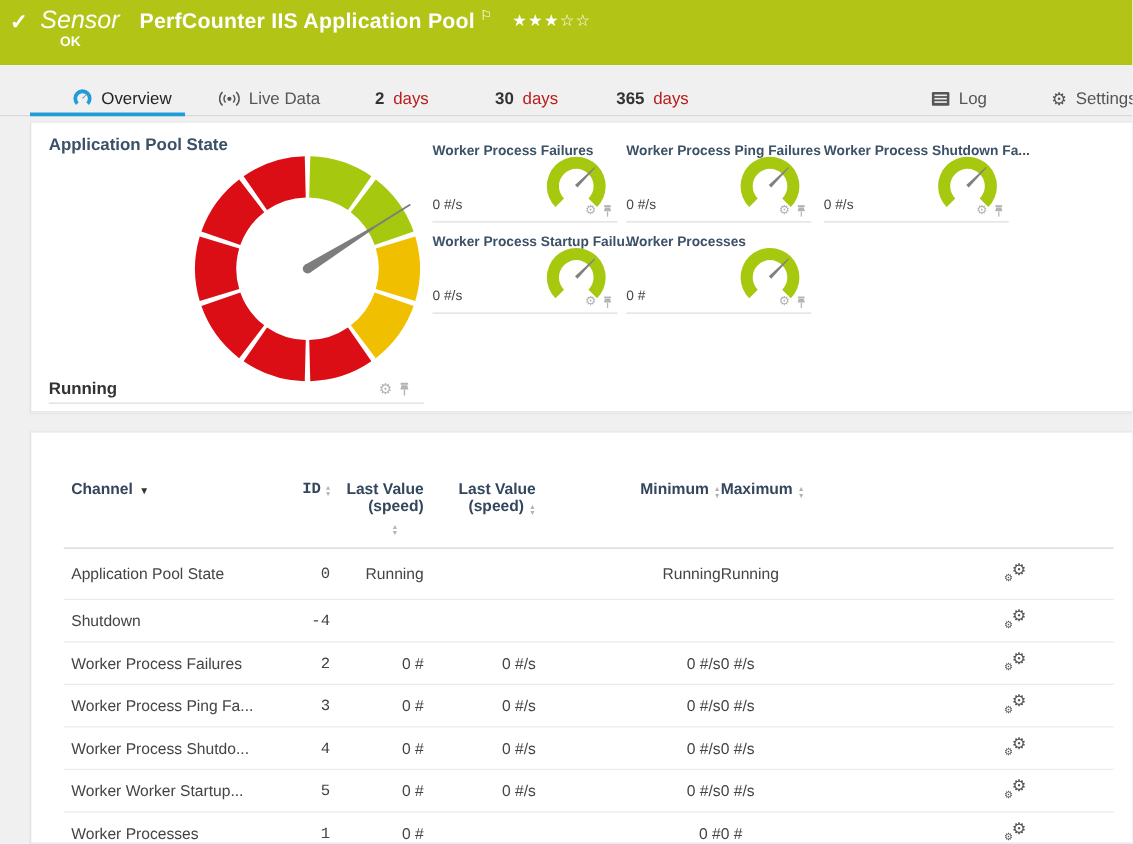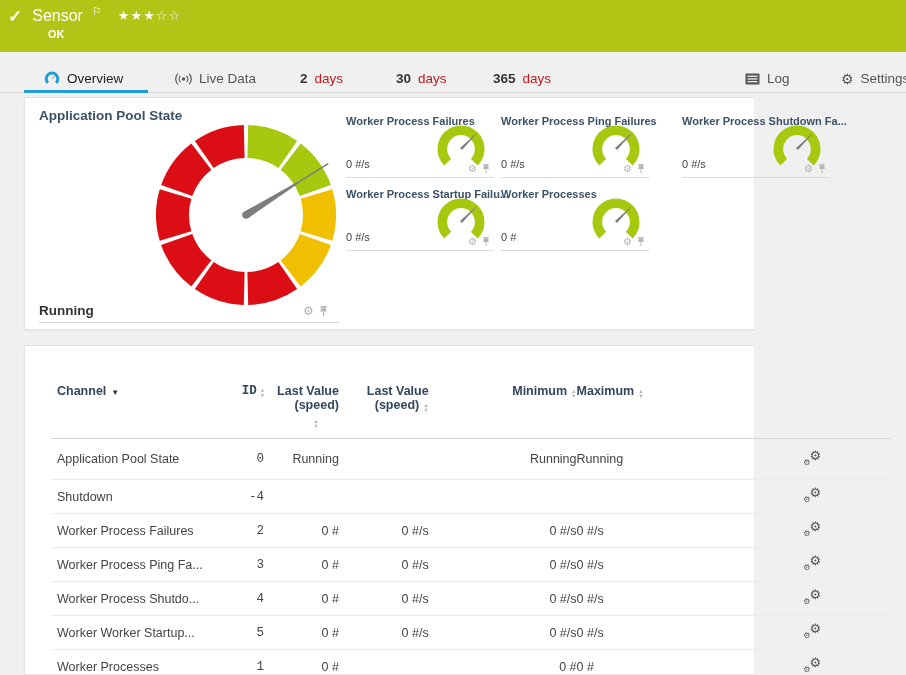--- a/index.html
+++ b/index.html
@@ -5,36 +5,36 @@
   html,body{margin:0;padding:0;}
   #screen{
     position:relative; width:906px; height:675px; overflow:hidden;
     background:#f0f0f1; font-family:"Liberation Sans",sans-serif;
     -webkit-font-smoothing:antialiased;
   }
   
   .topbar{position:absolute;left:0;top:0;right:0;height:52px;}
   .topbar-row1{position:absolute;left:8px;top:5px;display:flex;align-items:baseline;color:#fff;}
   .check{font-size:17px;font-weight:bold;margin-right:10px;position:relative;top:1px;}
-  .kind{font-size:16px;margin-right:5px;}
+  .kind{font-style:italic;font-size:20px;margin-right:16px;}
   .sensor-title{font-weight:bold;font-size:17px;letter-spacing:.2px;}
   .flag{font-size:11px;margin-left:4px;position:relative;top:-6px;}
   .stars{font-size:13px;margin-left:16px;letter-spacing:1px;position:relative;top:-1px;cursor:pointer;}
   .status-ok{position:absolute;left:48px;top:28px;color:#fff;font-weight:bold;font-size:11px;}
   
   .tabs{position:absolute;left:0;top:65px;right:0;height:27px;border-bottom:1px solid #d9d9d9;}
   .tab{position:absolute;top:0;height:27px;display:flex;align-items:center;gap:7px;
        font-size:13.5px;color:#555;cursor:pointer;white-space:nowrap;}
   .tab .num{font-weight:bold;color:#333;}
   .tab .days{color:#b91c1c;}
   .tab.active{color:#222;}
   .tab-underline{position:absolute;left:24px;top:25px;width:124px;height:3px;background:#1f9dda;}
   .tab .glyph{font-size:14px;color:#555;line-height:1;}
   
-  .panel{position:absolute;left:24px;width:730px;background:#fff;border:1px solid #e3e3e3;
+  .panel{position:absolute;left:24px;width:882px;background:#fff;border:1px solid #e3e3e3;
          border-right:none;box-shadow:0 1px 2px rgba(0,0,0,.05);box-sizing:border-box;}
   #panel-gauges{top:97px;height:233px;}
   #panel-table{top:345px;height:330px;}
   
   .big-title{position:absolute;left:14px;top:10px;font-size:13.5px;font-weight:bold;color:#3b5166;}
   #big-gauge-svg{position:absolute;left:128px;top:24px;}
   .big-value{position:absolute;left:14px;top:205px;font-size:13.5px;font-weight:bold;color:#333;}
   .tile-icons{display:flex;align-items:center;gap:5px;color:#b3b3b3;}
   .big-icons{position:absolute;left:278px;top:207px;}
   .gear-glyph{font-size:12px;line-height:1;cursor:pointer;}
@@ -76,28 +76,29 @@
 </style>
 </head>
 <body>
 
 <div id="screen">
 
   <div class="topbar" id="topbar" style="background: rgb(178, 197, 22);">
     <div class="topbar-row1">
       <span class="check">✓</span>
       <span class="kind">Sensor</span>
+      <span class="sensor-title">PerfCounter IIS Application Pool</span>
       <span class="flag">⚐</span>
       <span class="stars">★★★☆☆</span>
     </div>
     <div class="status-ok">OK</div>
   </div>
 
   <div class="tabs">
-    <div class="tab active" style="left:44px">
+    <div class="tab active" style="left:58px">
       <span class="glyph" id="overview-gauge-icon">
           <svg width="16" height="15" viewBox="0 0 56 52">
             <path d="M9.97,45.03 A25.5,25.5 0 1 1 46.03,45.03 L38.61,37.61 A15,15 0 1 0 17.39,37.61 Z" fill="#1f9dda"></path>
             <polygon points="29.06,28.06 44.55,11.02 43.98,10.45 26.94,25.94" fill="#808080"></polygon>
           </svg>
         </span>
       <span>Overview</span>
     </div>
     <div class="tab-underline"></div>
     <div class="tab" style="left:175px">
@@ -200,21 +201,21 @@
             <span class="gear-glyph" style="font-size:10px">⚙</span>
             <span class="pin">
               <svg width="8" height="10" viewBox="0 0 9 11" fill="#b3b3b3">
                 <rect x="1.5" y="0" width="6" height="1.8"></rect>
                 <path d="M2.2,2.2 h4.6 l0.9,3.4 h-6.4 z"></path>
                 <rect x="4" y="5.8" width="1.1" height="4.6"></rect>
               </svg>
             </span>
           </div>
         </div>
-        <div class="tile" style="left: 657px; top: 15px; text-align: center;">
+        <div class="tile" style="left: 634px; top: 15px; text-align: center;">
           <div class="t-title">Worker Process Shutdown Fa...</div>
           <svg class="arc" width="58" height="48" viewBox="0 0 56 52">
             <path d="M9.97,45.03 A25.5,25.5 0 1 1 46.03,45.03 L38.61,37.61 A15,15 0 1 0 17.39,37.61 Z" fill="#a6c80e"></path>
             <polygon points="29.06,28.06 44.55,11.02 43.98,10.45 26.94,25.94" fill="#808080"></polygon>
           </svg>
           <div class="t-value">0 #/s</div>
           <div class="tile-icons">
             <span class="gear-glyph" style="font-size:10px">⚙</span>
             <span class="pin">
               <svg width="8" height="10" viewBox="0 0 9 11" fill="#b3b3b3">

